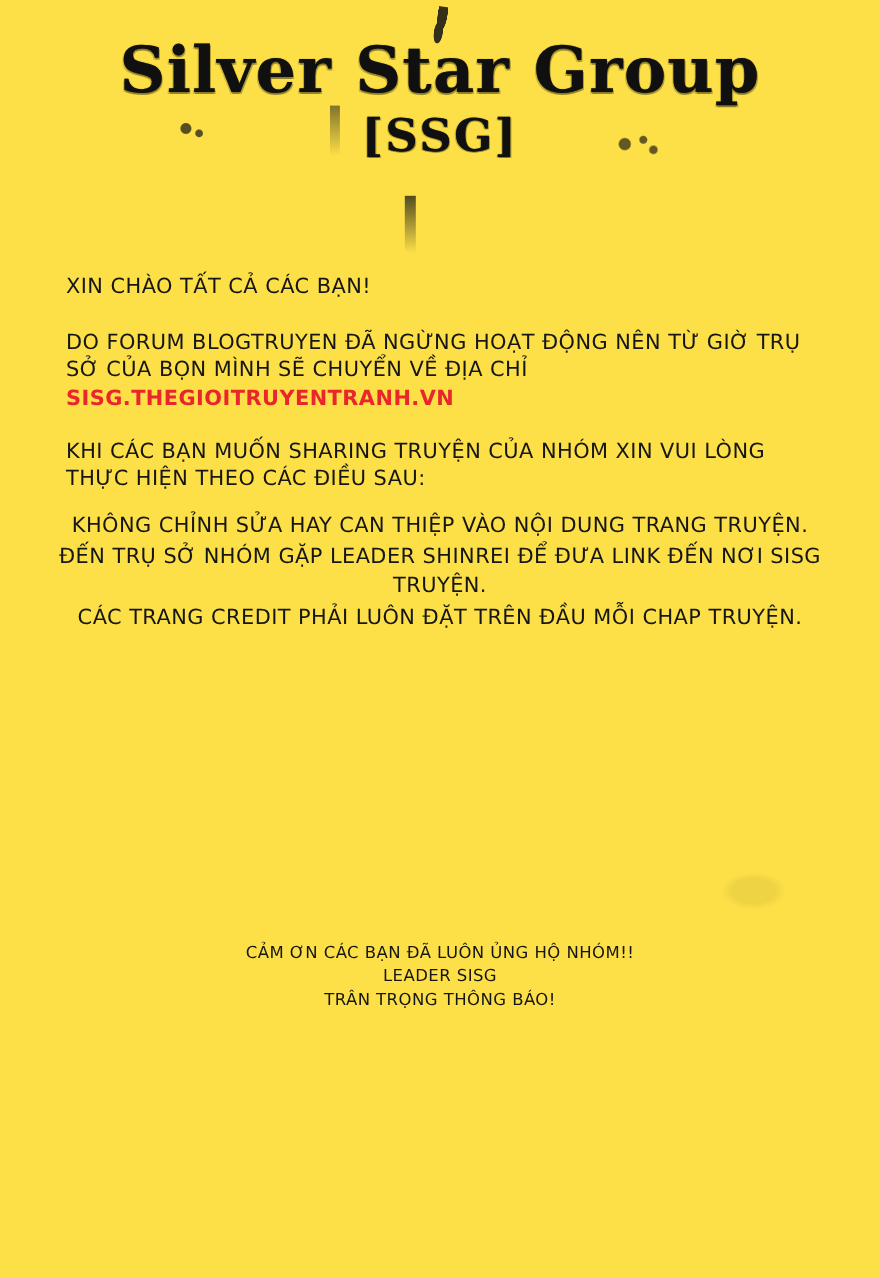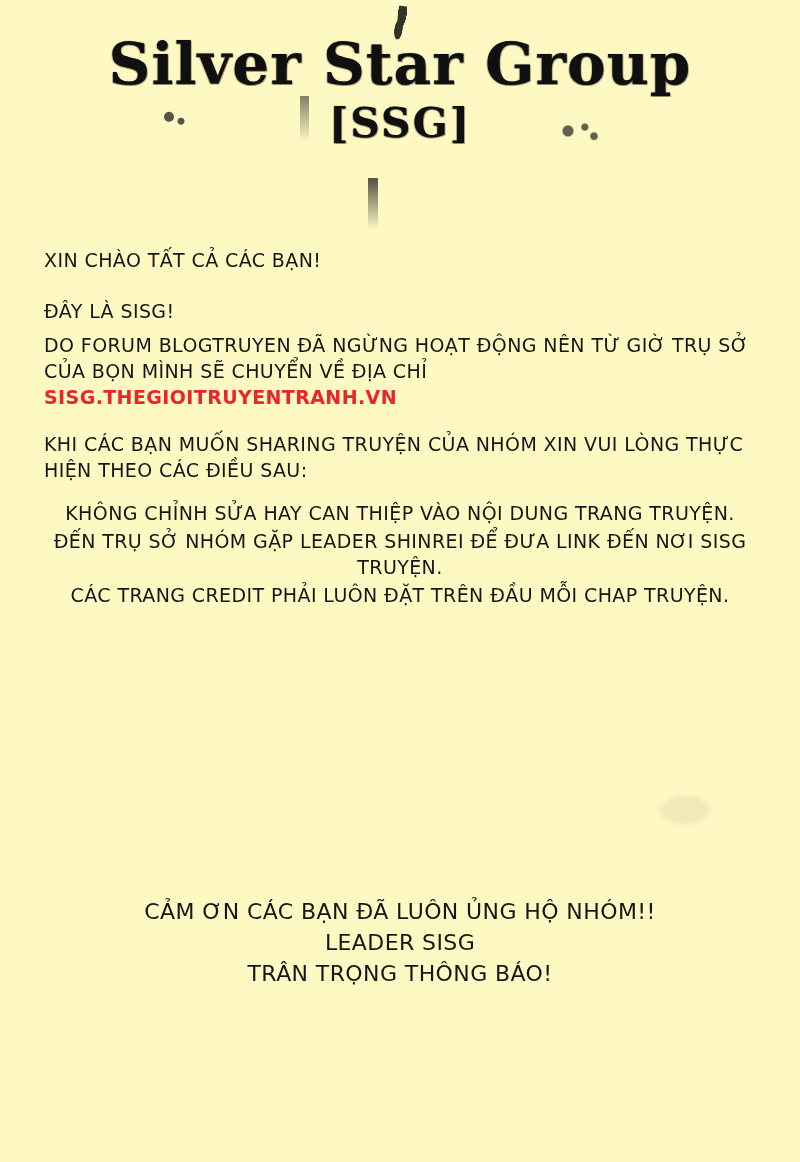--- a/index.html
+++ b/index.html
@@ -13,21 +13,21 @@
     position: relative;
     font-family: "Liberation Sans", sans-serif;
     color: #1a1a1a;
     overflow: hidden;
   }
 
   .page {
     position: relative;
     width: 800px;
     height: 1162px;
-    background: #fef9c3;
+    background: #fde047;
   }
 
   
   .logo-block {
     position: absolute;
     top: 34px;
     left: 0;
     width: 800px;
     text-align: center;
   }
@@ -107,45 +107,45 @@
     left: 0;
     width: 800px;
     font-family: "DejaVu Sans", sans-serif;
     font-size: 19px;
     line-height: 1.30;
     color: #161616;
     letter-spacing: .4px;
   }
   .para {
     margin: 0 0 14px 0;
-    padding: 0 44px;
+    padding: 0 60px;
   }
   .para.left   { text-align: left; }
 
   .p-greeting { margin-bottom: 26px; }
   .p-intro    { margin-bottom: 10px; }
   .p-forum    { margin-bottom: 22px; line-height: 1.35; }
   .p-rules-head { margin-bottom: 16px; line-height: 1.35; }
   .rule-list  { margin: 0; padding: 0 44px; text-align: center; line-height: 1.38; }
   .rule-list .rule { margin-bottom: 2px; }
 
   .link-red {
     color: #e8262b;
     font-weight: 600;
   }
 
   
   .footer {
     position: absolute;
-    top: 896px;
+    top: 856px;
     left: 0;
     width: 800px;
     text-align: center;
     font-family: "DejaVu Sans", sans-serif;
-    font-size: 22px;
+    font-size: 15px;
     line-height: 1.42;
     color: #161616;
     letter-spacing: .4px;
   }
   .footer div { margin: 0; }
 
   
   .watermark {
     position: absolute;
     top: 790px;
@@ -168,21 +168,20 @@
   <div class="splat s1"></div>
   <div class="splat s2"></div>
   <div class="splat s3"></div>
   <div class="splat s4"></div>
   <div class="splat s5"></div>
 
   <div class="body-text">
 
     <p class="para left p-greeting">XIN CHÀO TẤT CẢ CÁC BẠN!</p>
 
-    <p class="para left p-intro">ĐÂY LÀ SISG!</p>
 
     <p class="para left p-forum"><span>DO FORUM BLOGTRUYEN ĐÃ NGỪNG HOẠT ĐỘNG NÊN TỪ GIỜ TRỤ SỞ CỦA BỌN MÌNH SẼ CHUYỂN VỀ ĐỊA CHỈ </span><span class="link-red">SISG.THEGIOITRUYENTRANH.VN</span></p>
 
     <p class="para left p-rules-head">KHI CÁC BẠN MUỐN SHARING TRUYỆN CỦA NHÓM XIN VUI LÒNG THỰC HIỆN THEO CÁC ĐIỀU SAU:</p>
 
     <div class="rule-list">
       <div class="rule">KHÔNG CHỈNH SỬA HAY CAN THIỆP VÀO NỘI DUNG TRANG TRUYỆN.</div>
       <div class="rule">ĐẾN TRỤ SỞ NHÓM GẶP LEADER SHINREI ĐỂ ĐƯA LINK ĐẾN NƠI SISG TRUYỆN.</div>
       <div class="rule">CÁC TRANG CREDIT PHẢI LUÔN ĐẶT TRÊN ĐẦU MỖI CHAP TRUYỆN.</div>
     </div>

